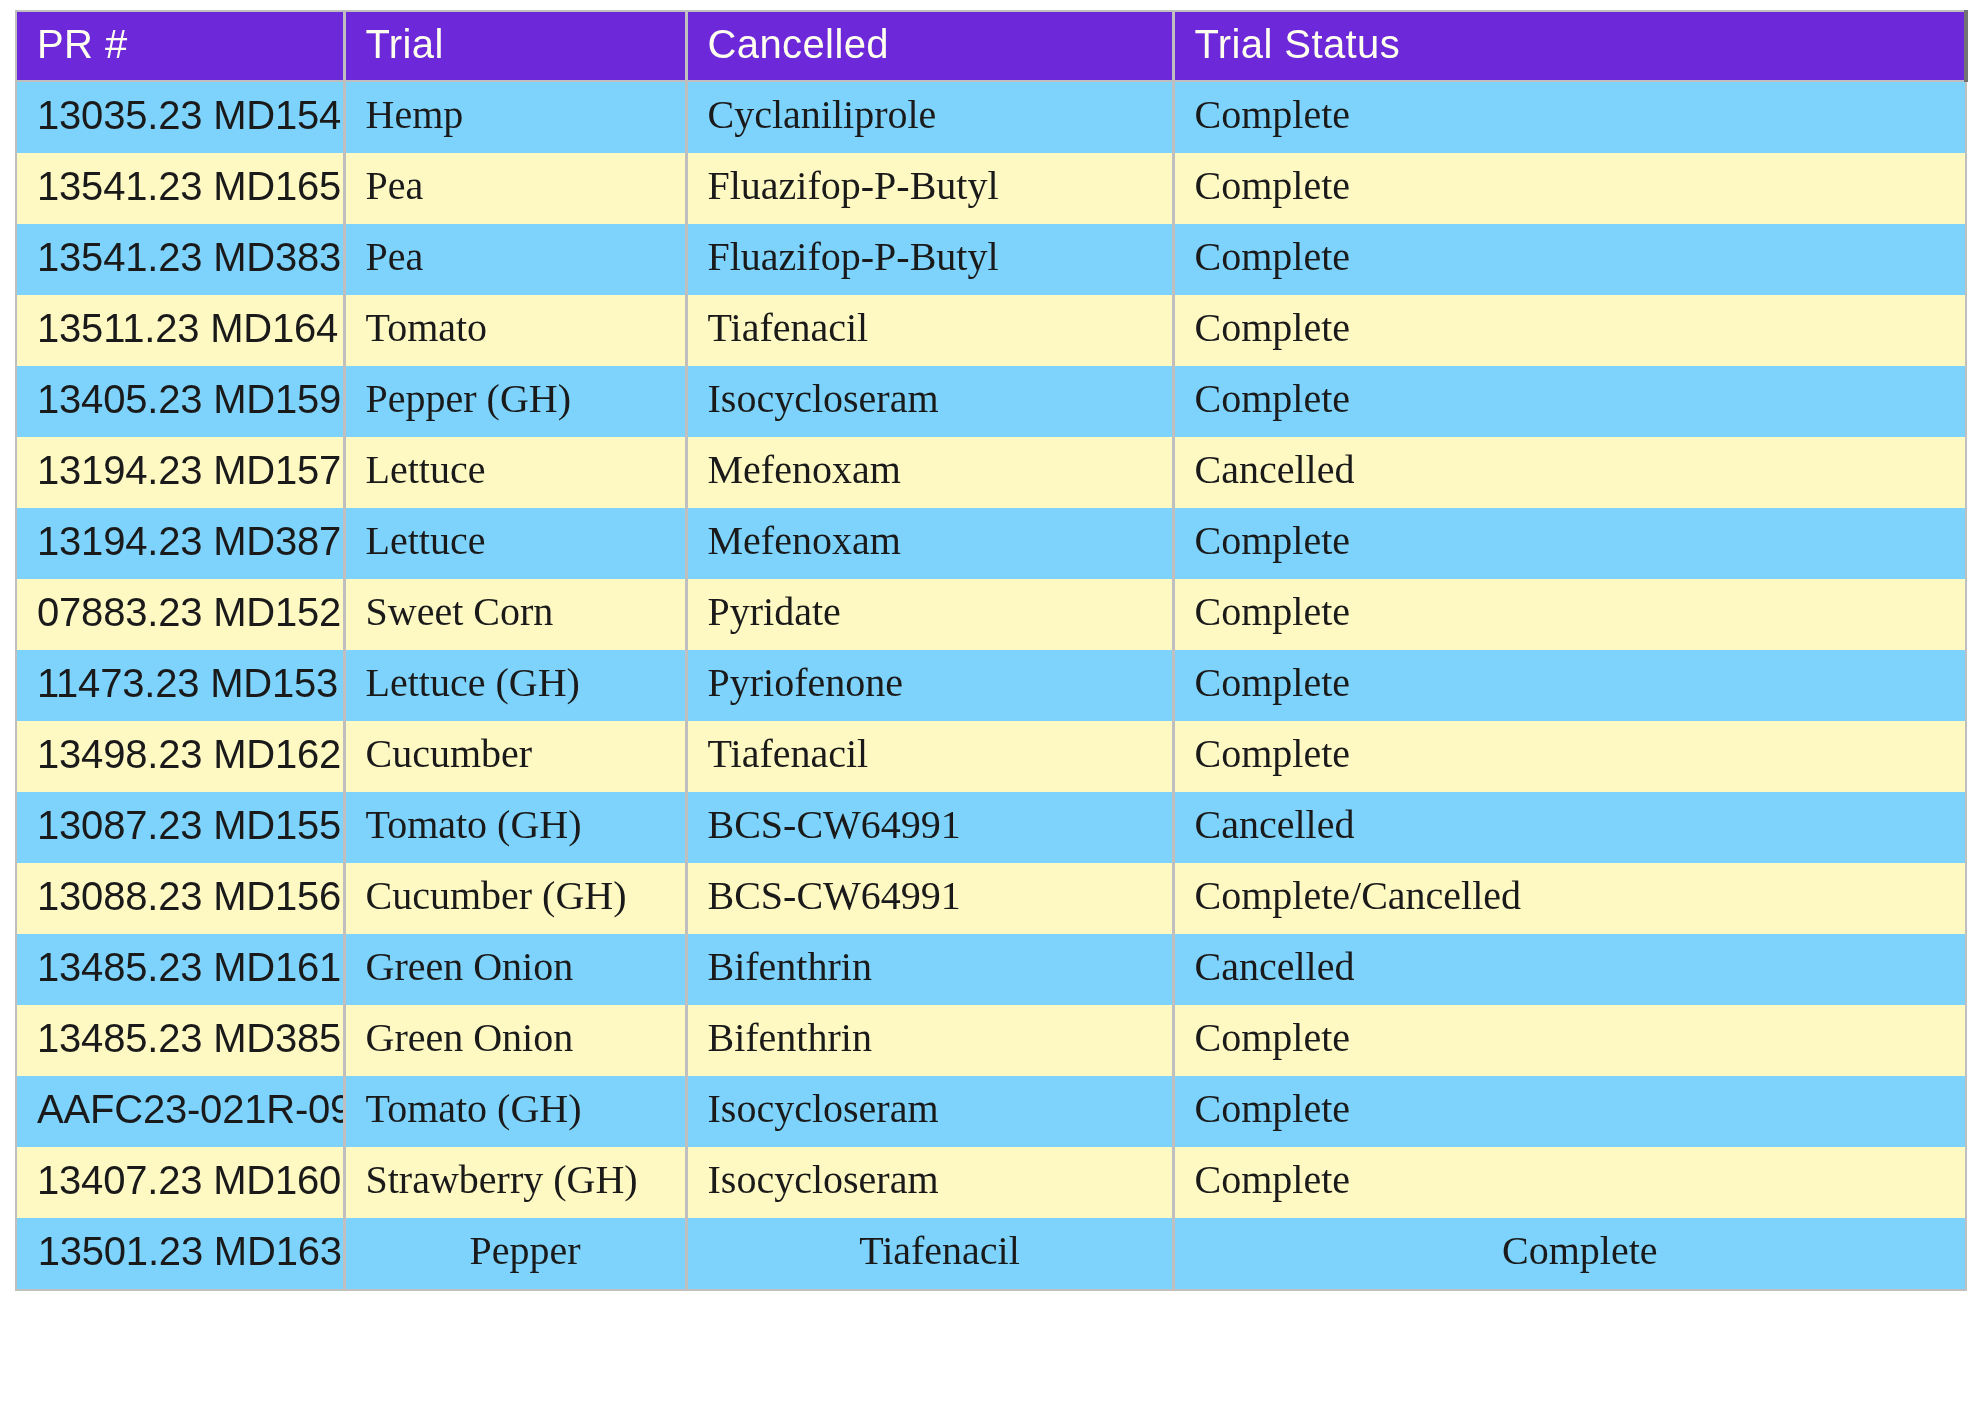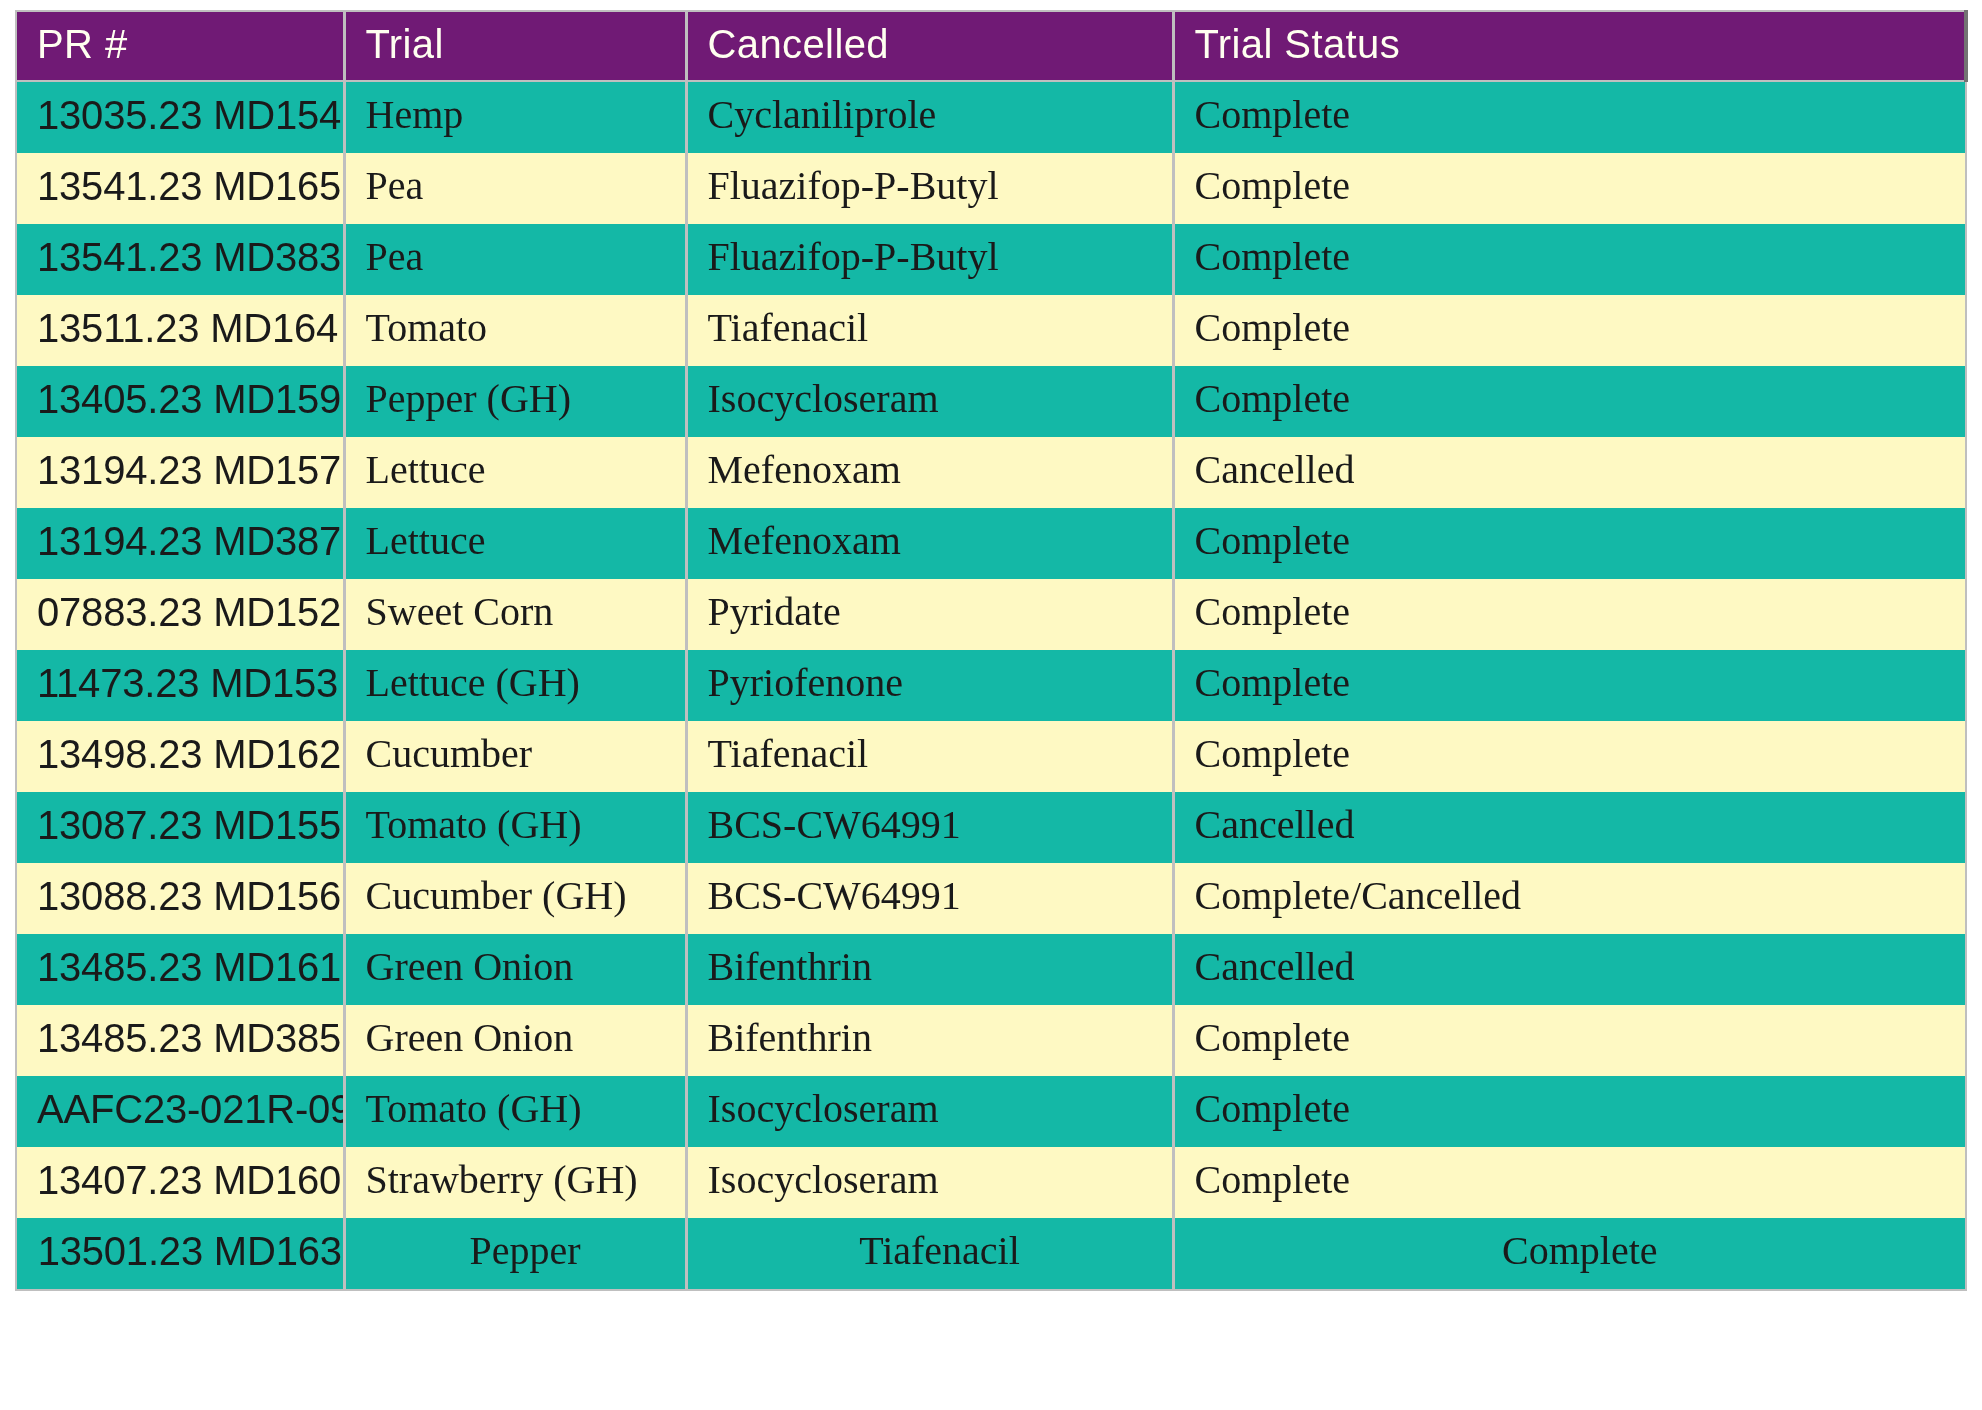--- a/index.html
+++ b/index.html
@@ -28,21 +28,21 @@
     width: 1950px;
   }
 
   
   col.c-pr     { width: 328px; }
   col.c-crop   { width: 342px; }
   col.c-chem   { width: 487px; }
   col.c-status { width: 793px; }
 
   thead th {
-    background: #701a75;
+    background: #6d28d9;
     color: #FFFFF0;
     font-family: "Liberation Sans", sans-serif;
     font-weight: 400;
     font-size: 40px;
     letter-spacing: 0.4px;
     text-align: left;
     padding: 8px 0 12px 20px;
     height: 48px;
     border-right: 3px solid #bfbfbf;
     border-bottom: 2px solid #bfbfbf;
@@ -77,21 +77,21 @@
     letter-spacing: -0.2px;
   }
   tbody td:last-child {
     border-right: 2px solid #bfbfbf;
   }
   tbody tr:last-child td {
     border-bottom: 2px solid #bfbfbf;
     text-align: center;
   }
   tbody tr.odd td {
-    background: #14b8a6;
+    background: #7dd3fc;
   }
   tbody tr.even td {
     background: #fef9c3;
   }
 </style>
 </head>
 <body>
 
 <div id="table-wrap">
   <table class="trial-table">

